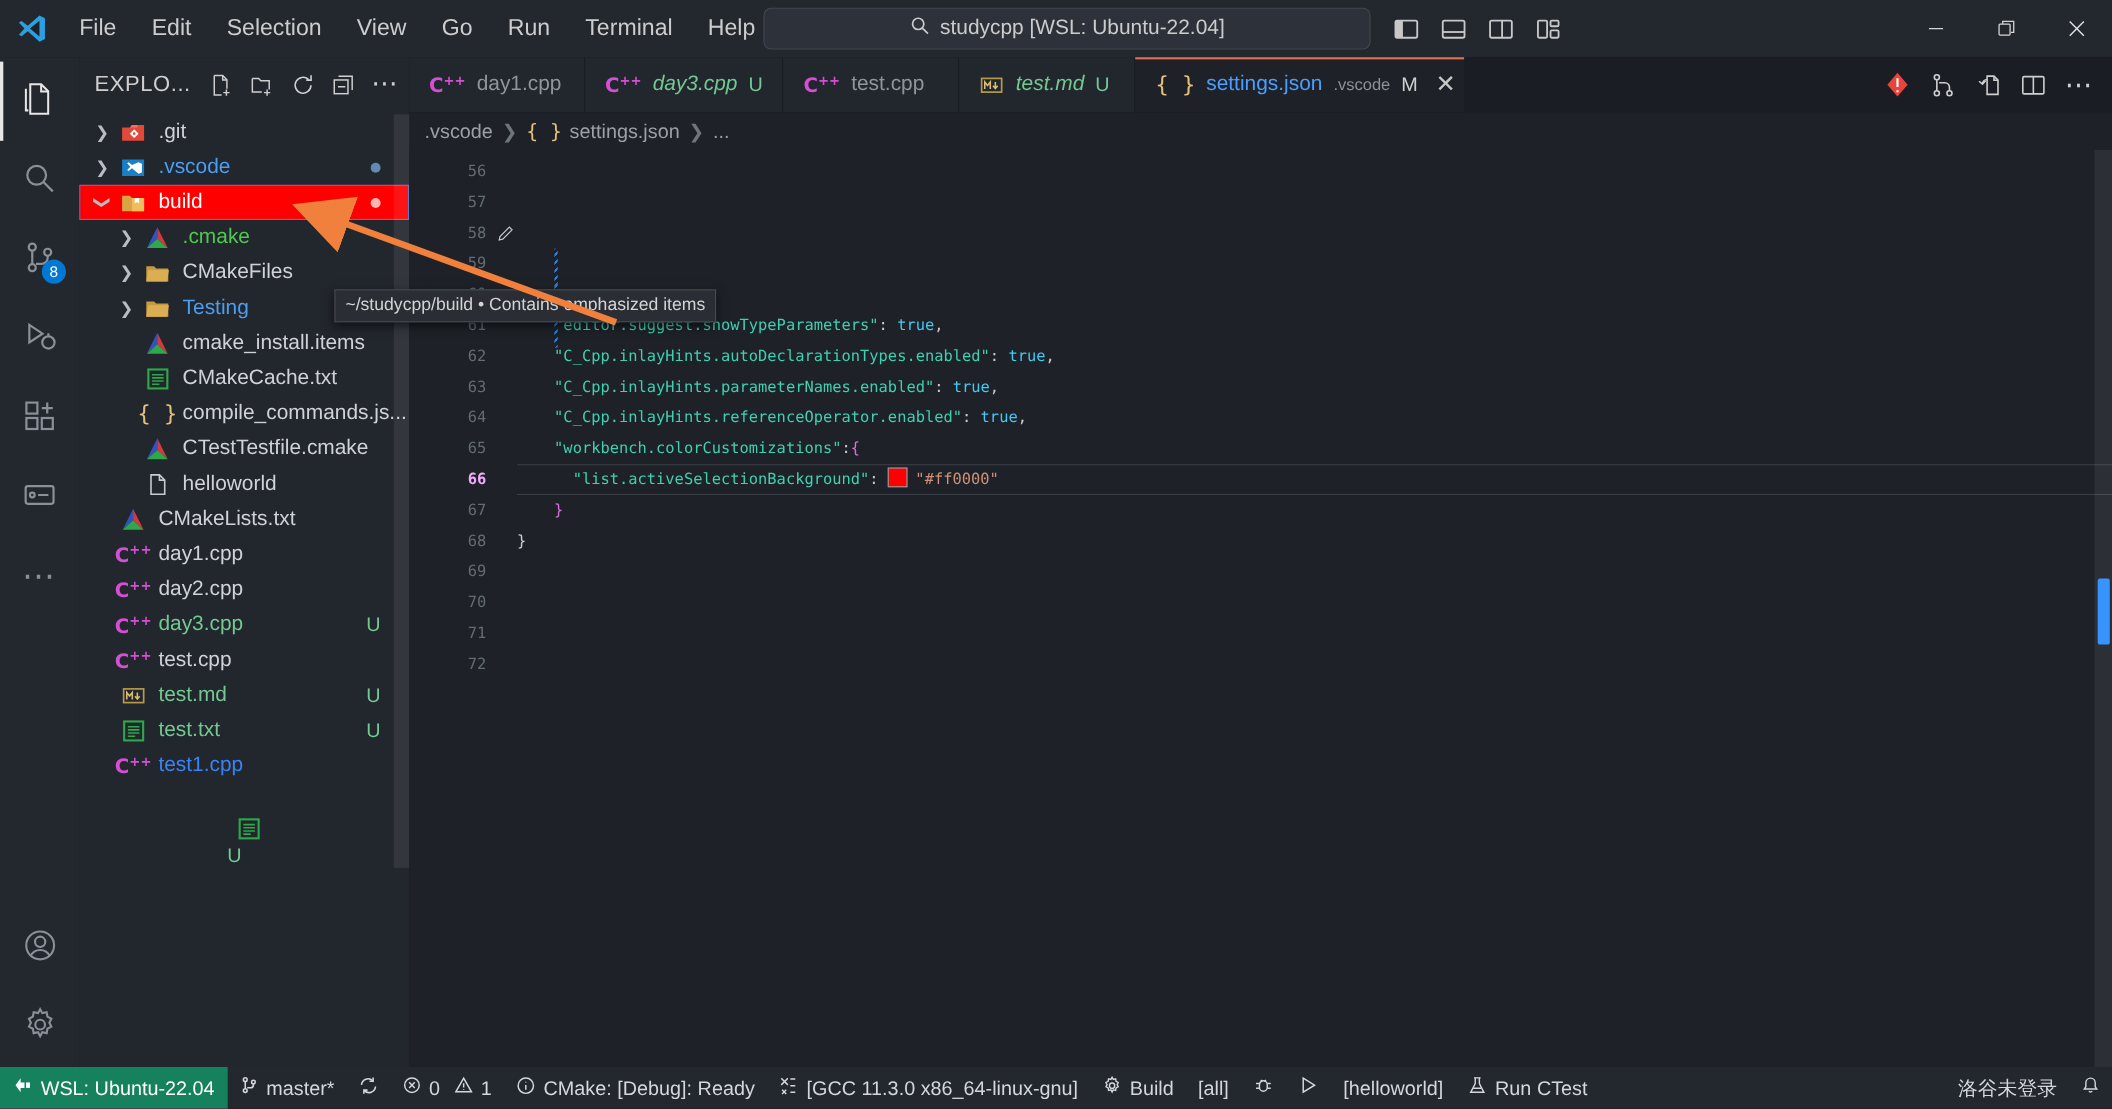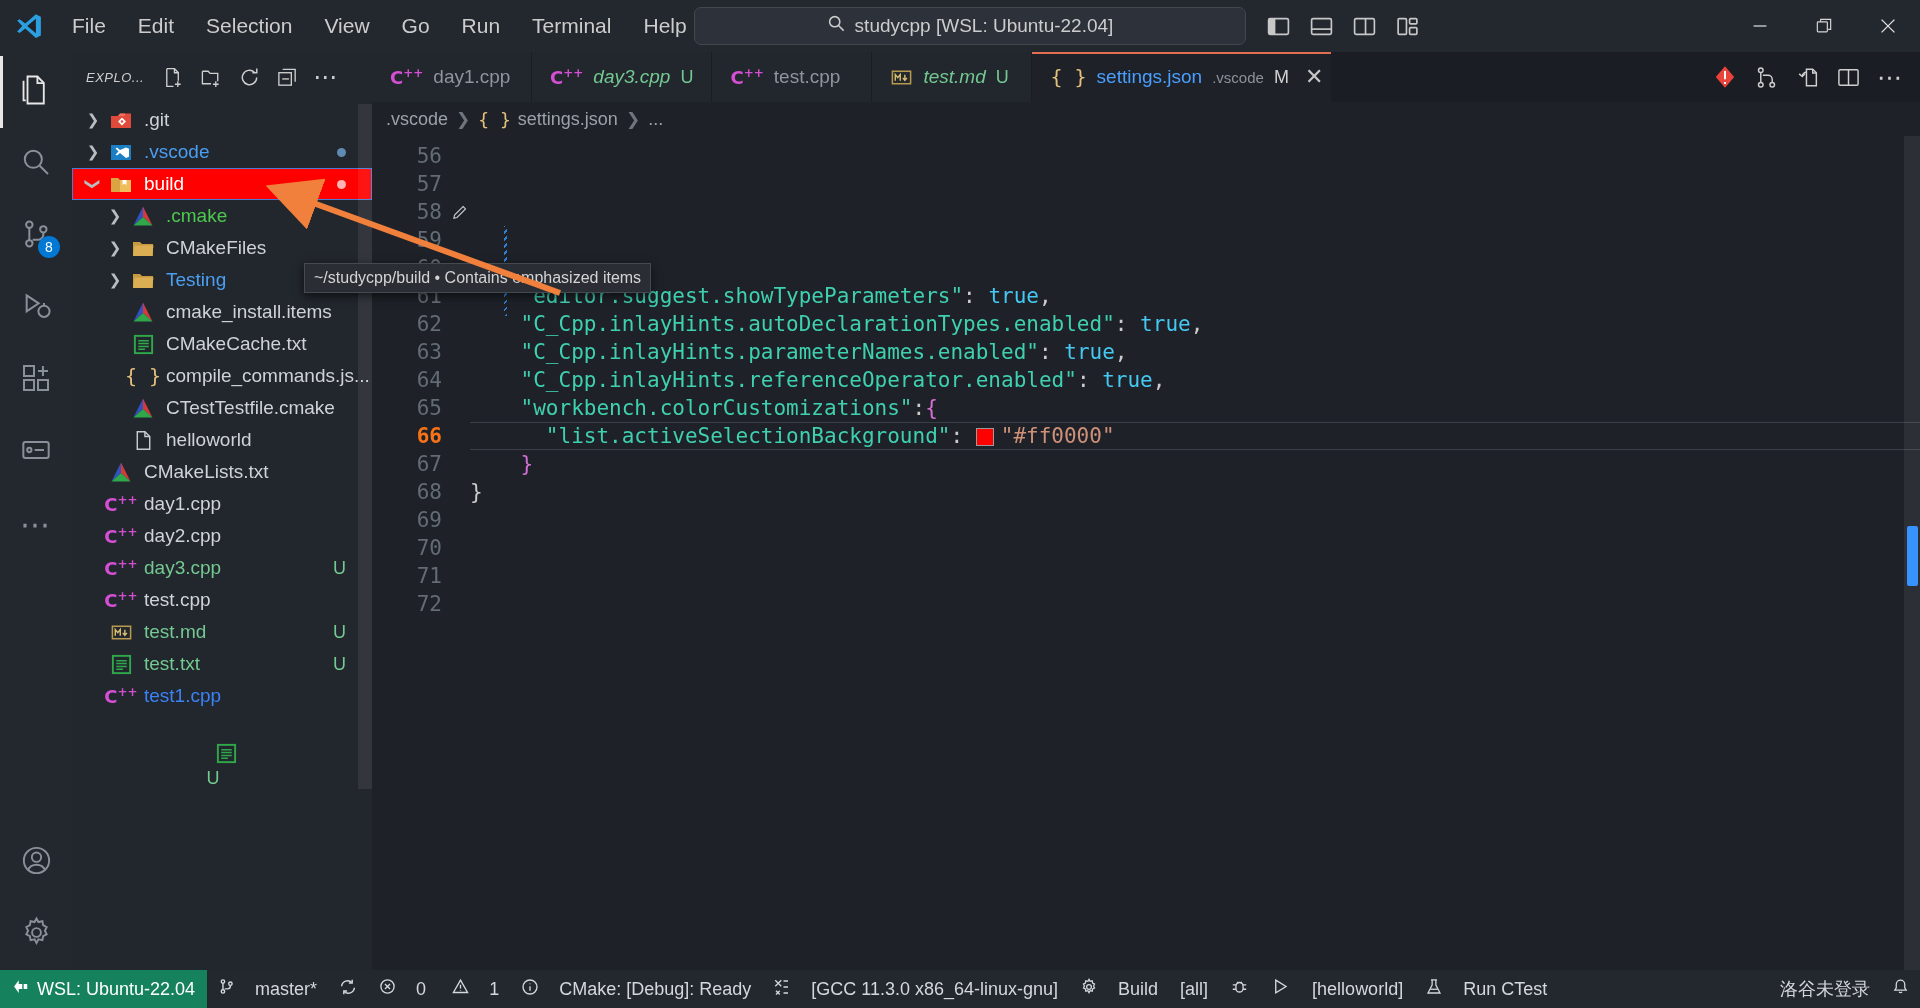--- a/index.html
+++ b/index.html
@@ -72,21 +72,21 @@
 
   
   #sidebar {
     width: 300px; flex: 0 0 300px; background: #22262d;
     display: flex; flex-direction: column; position: relative;
   }
   #sb-header {
     height: 50px; display: flex; align-items: center; padding: 0 6px 0 14px;
     gap: 4px; color: #cfcfcf;
   }
-  #sb-title { font-size: 13px; letter-spacing: .5px; flex: 0 0 auto; margin-right: 8px; font-style: italic; }
+  #sb-title { font-size: 20px; letter-spacing: .5px; flex: 0 0 auto; margin-right: 8px; }
   .sb-act { width: 34px; height: 34px; display: flex; align-items: center; justify-content: center;
             border-radius: 5px; cursor: pointer; }
 
   #tree { flex: 1; overflow: hidden; position: relative; padding-top: 2px; }
   .row {
     height: 32px; display: flex; align-items: center; position: relative;
     color: #cfd2d6; font-size: 19px; cursor: pointer; white-space: nowrap;
   }
   .row.selected-red {
     background: #ff0000; color: #ffffff; outline: 1px solid #4a7bd4; outline-offset: -1px;
@@ -135,26 +135,26 @@
 
   #breadcrumb {
     height: 34px; flex: 0 0 34px; display: flex; align-items: center;
     padding-left: 14px; gap: 8px; color: #9ba1a8; font-size: 18px; background: #1e2228;
   }
   .bc-sep { color: #6f757c; font-size: 17px; }
   .bc-item { cursor: pointer; display: flex; align-items: center; gap: 7px; }
 
   #code {
     flex: 1; display: flex; position: relative; overflow: hidden;
-    font-family: "DejaVu Sans Mono", monospace; font-size: 21px; line-height: 28px;
+    font-family: "DejaVu Sans Mono", monospace; font-size: 14px; line-height: 28px;
   }
   #gutter-dec { width: 16px; flex: 0 0 16px; background: #1e2228; position: relative; }
   #linenos { width: 60px; flex: 0 0 60px; text-align: right; color: #636b74; padding-top: 6px; }
   .lineno { height: 28px; padding-right: 6px; }
-  .lineno.cur { color: #f97316; font-weight: bold; }
+  .lineno.cur { color: #f0abfc; font-weight: bold; }
   #folds { width: 22px; flex: 0 0 22px; position: relative; padding-top: 6px; }
   .fold { height: 28px; display: flex; align-items: center; justify-content: center; color: #7b828a; font-size: 15px; }
   #codetext { flex: 1; padding-top: 6px; position: relative; white-space: pre; overflow: hidden; }
   .cline { height: 28px; }
   .k { color: #3fd0b0; }   
   .p { color: #cccccc; }   
   .b { color: #45c8f1; }   
   .br { color: #d570d5; }  
   .s { color: #ce9178; }   
   .swatch {
@@ -176,21 +176,21 @@
 
   
   #statusbar {
     height: 38px; flex: 0 0 38px; background: #23272e; display: flex; align-items: center;
     color: #d4d7db; font-size: 18px; white-space: nowrap;
   }
   .sb-rem {
     background: #16825d; color: #fff; height: 38px; display: flex; align-items: center;
     gap: 8px; padding: 0 12px; cursor: pointer;
   }
-  .sitem { display: flex; align-items: center; gap: 20px; padding: 0 11px; height: 38px; cursor: pointer; }
+  .sitem { display: flex; align-items: center; gap: 7px; padding: 0 11px; height: 38px; cursor: pointer; }
   #sb-right { margin-left: auto; display: flex; align-items: center; }
   .cn { font-family: "DejaVu Sans", sans-serif; }
 </style>
 </head>
 <body>
 
 <div id="titlebar">
   <div id="vscode-logo">
     <svg width="30" height="30" viewBox="0 0 24 24">
       <path d="M17.5 2.5 L21.5 4.5 L21.5 19.5 L17.5 21.5 L9 14 L4.5 17.5 L2.5 16.4 L6.6 12 L2.5 7.6 L4.5 6.5 L9 10 Z" fill="#2b9fe0"></path>

